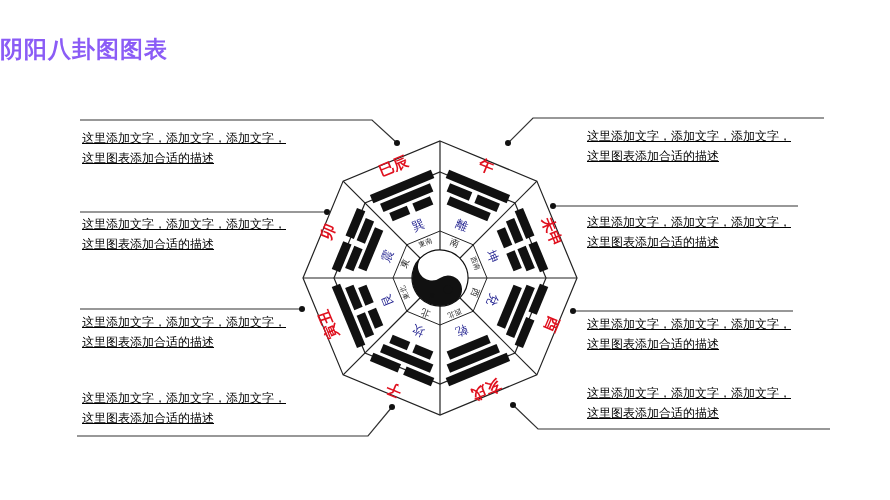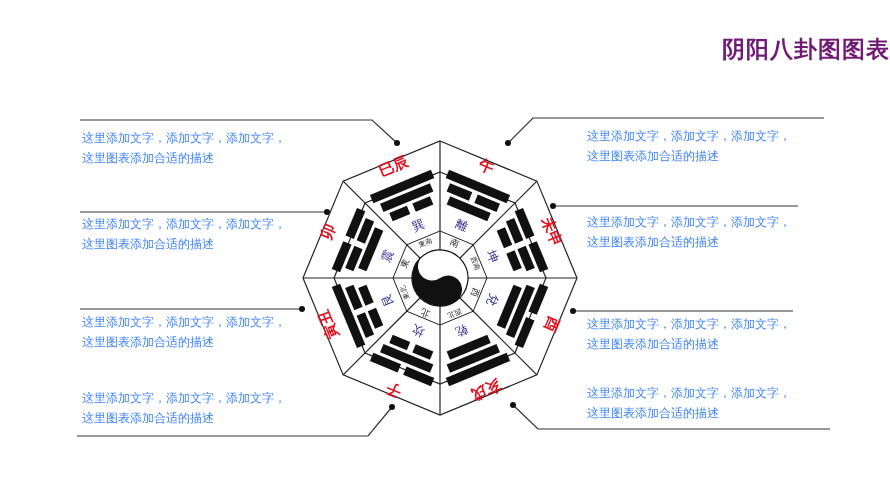--- a/index.html
+++ b/index.html
@@ -1,18 +1,18 @@
 <!DOCTYPE html>
 <html><head>
 <meta charset="utf-8">
 <style>
   html,body{margin:0;padding:0;background:#ffffff;}
   body{width:890px;height:500px;position:relative;overflow:hidden;font-family:"DejaVu Sans","Liberation Sans",sans-serif;}
-  .title{position:absolute;left:0;width:890px;top:34px;text-align:right;font-size:23px;font-weight:bold;color:#701a75;letter-spacing:1px;}
-  .desc{position:absolute;font-size:12px;line-height:20px;color:#3b82f6;white-space:nowrap;}
+  .title{position:absolute;left:0;width:890px;top:34px;text-align:left;font-size:23px;font-weight:bold;color:#8b5cf6;letter-spacing:1px;}
+  .desc{position:absolute;font-size:12px;line-height:20px;color:#000000;white-space:nowrap;text-decoration:underline;}
   svg#stage{position:absolute;left:0;top:0;}
 </style>
 </head>
 <body>
 
 <div class="title">阴阳八卦图图表</div>
 
 <svg id="stage" width="890" height="500" viewBox="0 0 890 500" xmlns="http://www.w3.org/2000/svg">
   <g id="connectors" stroke="#333" stroke-width="1.2" fill="none">
     <polyline points="80,120 372,120 397,143"></polyline>

